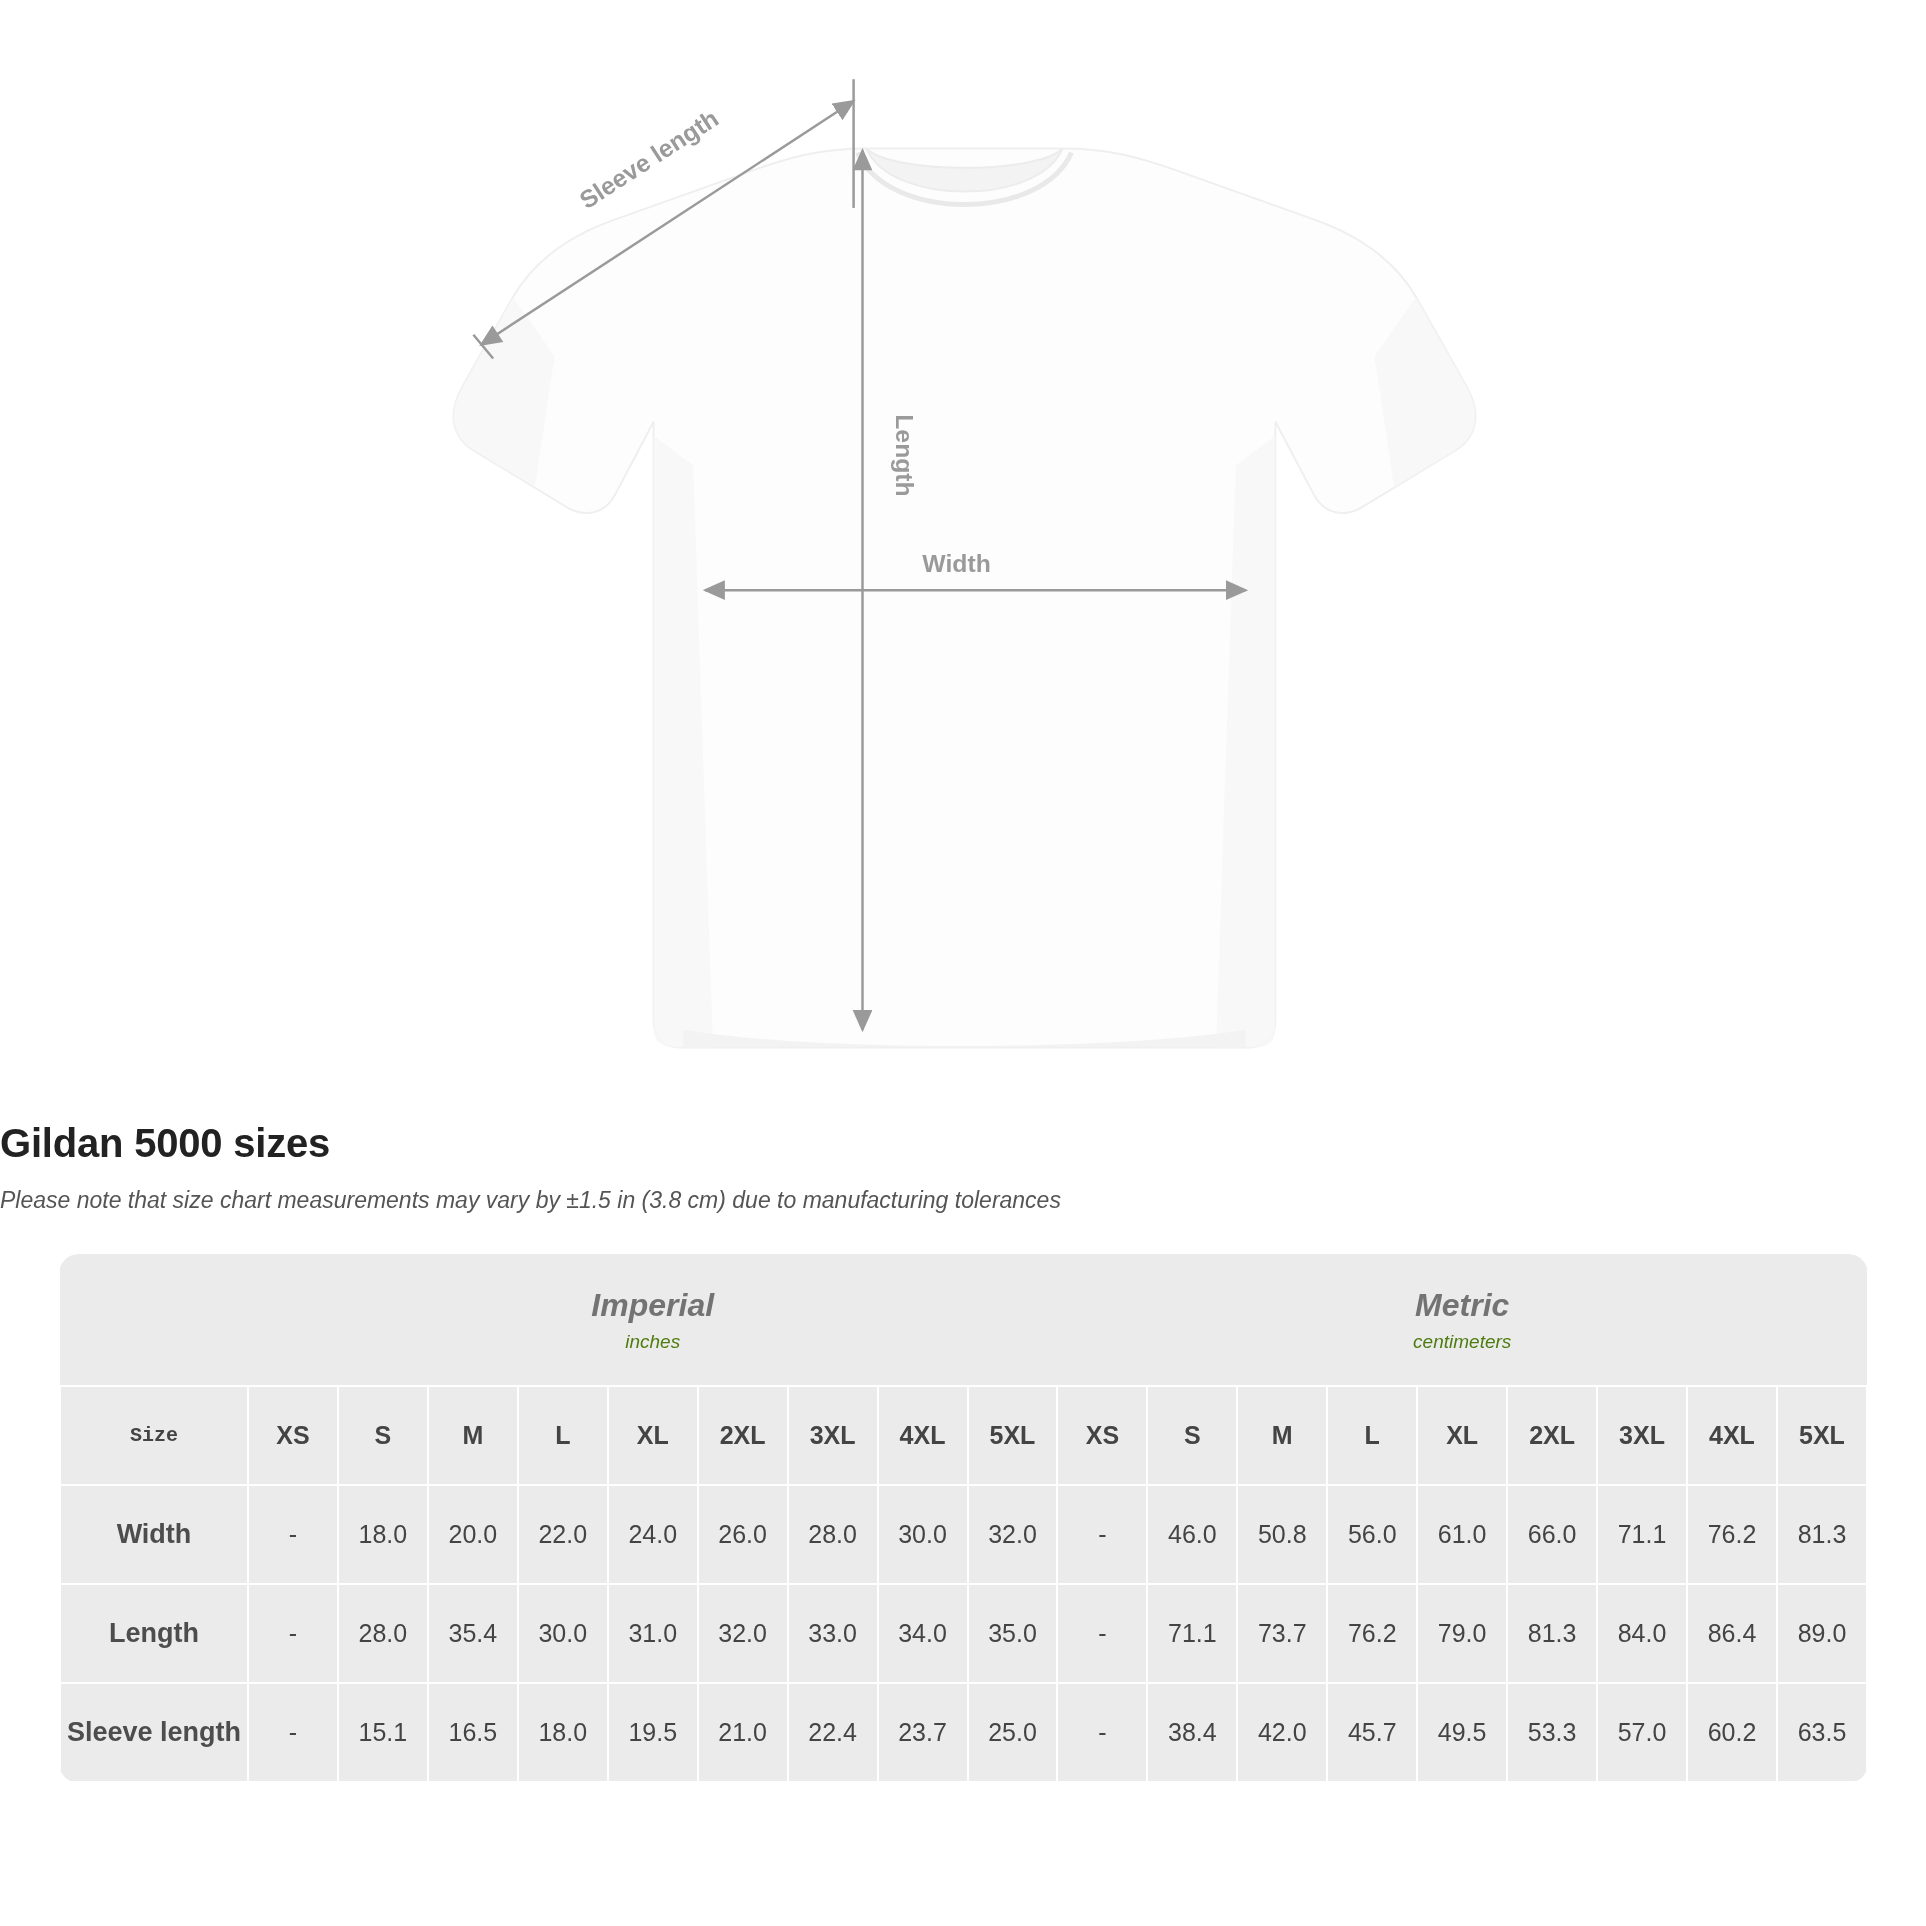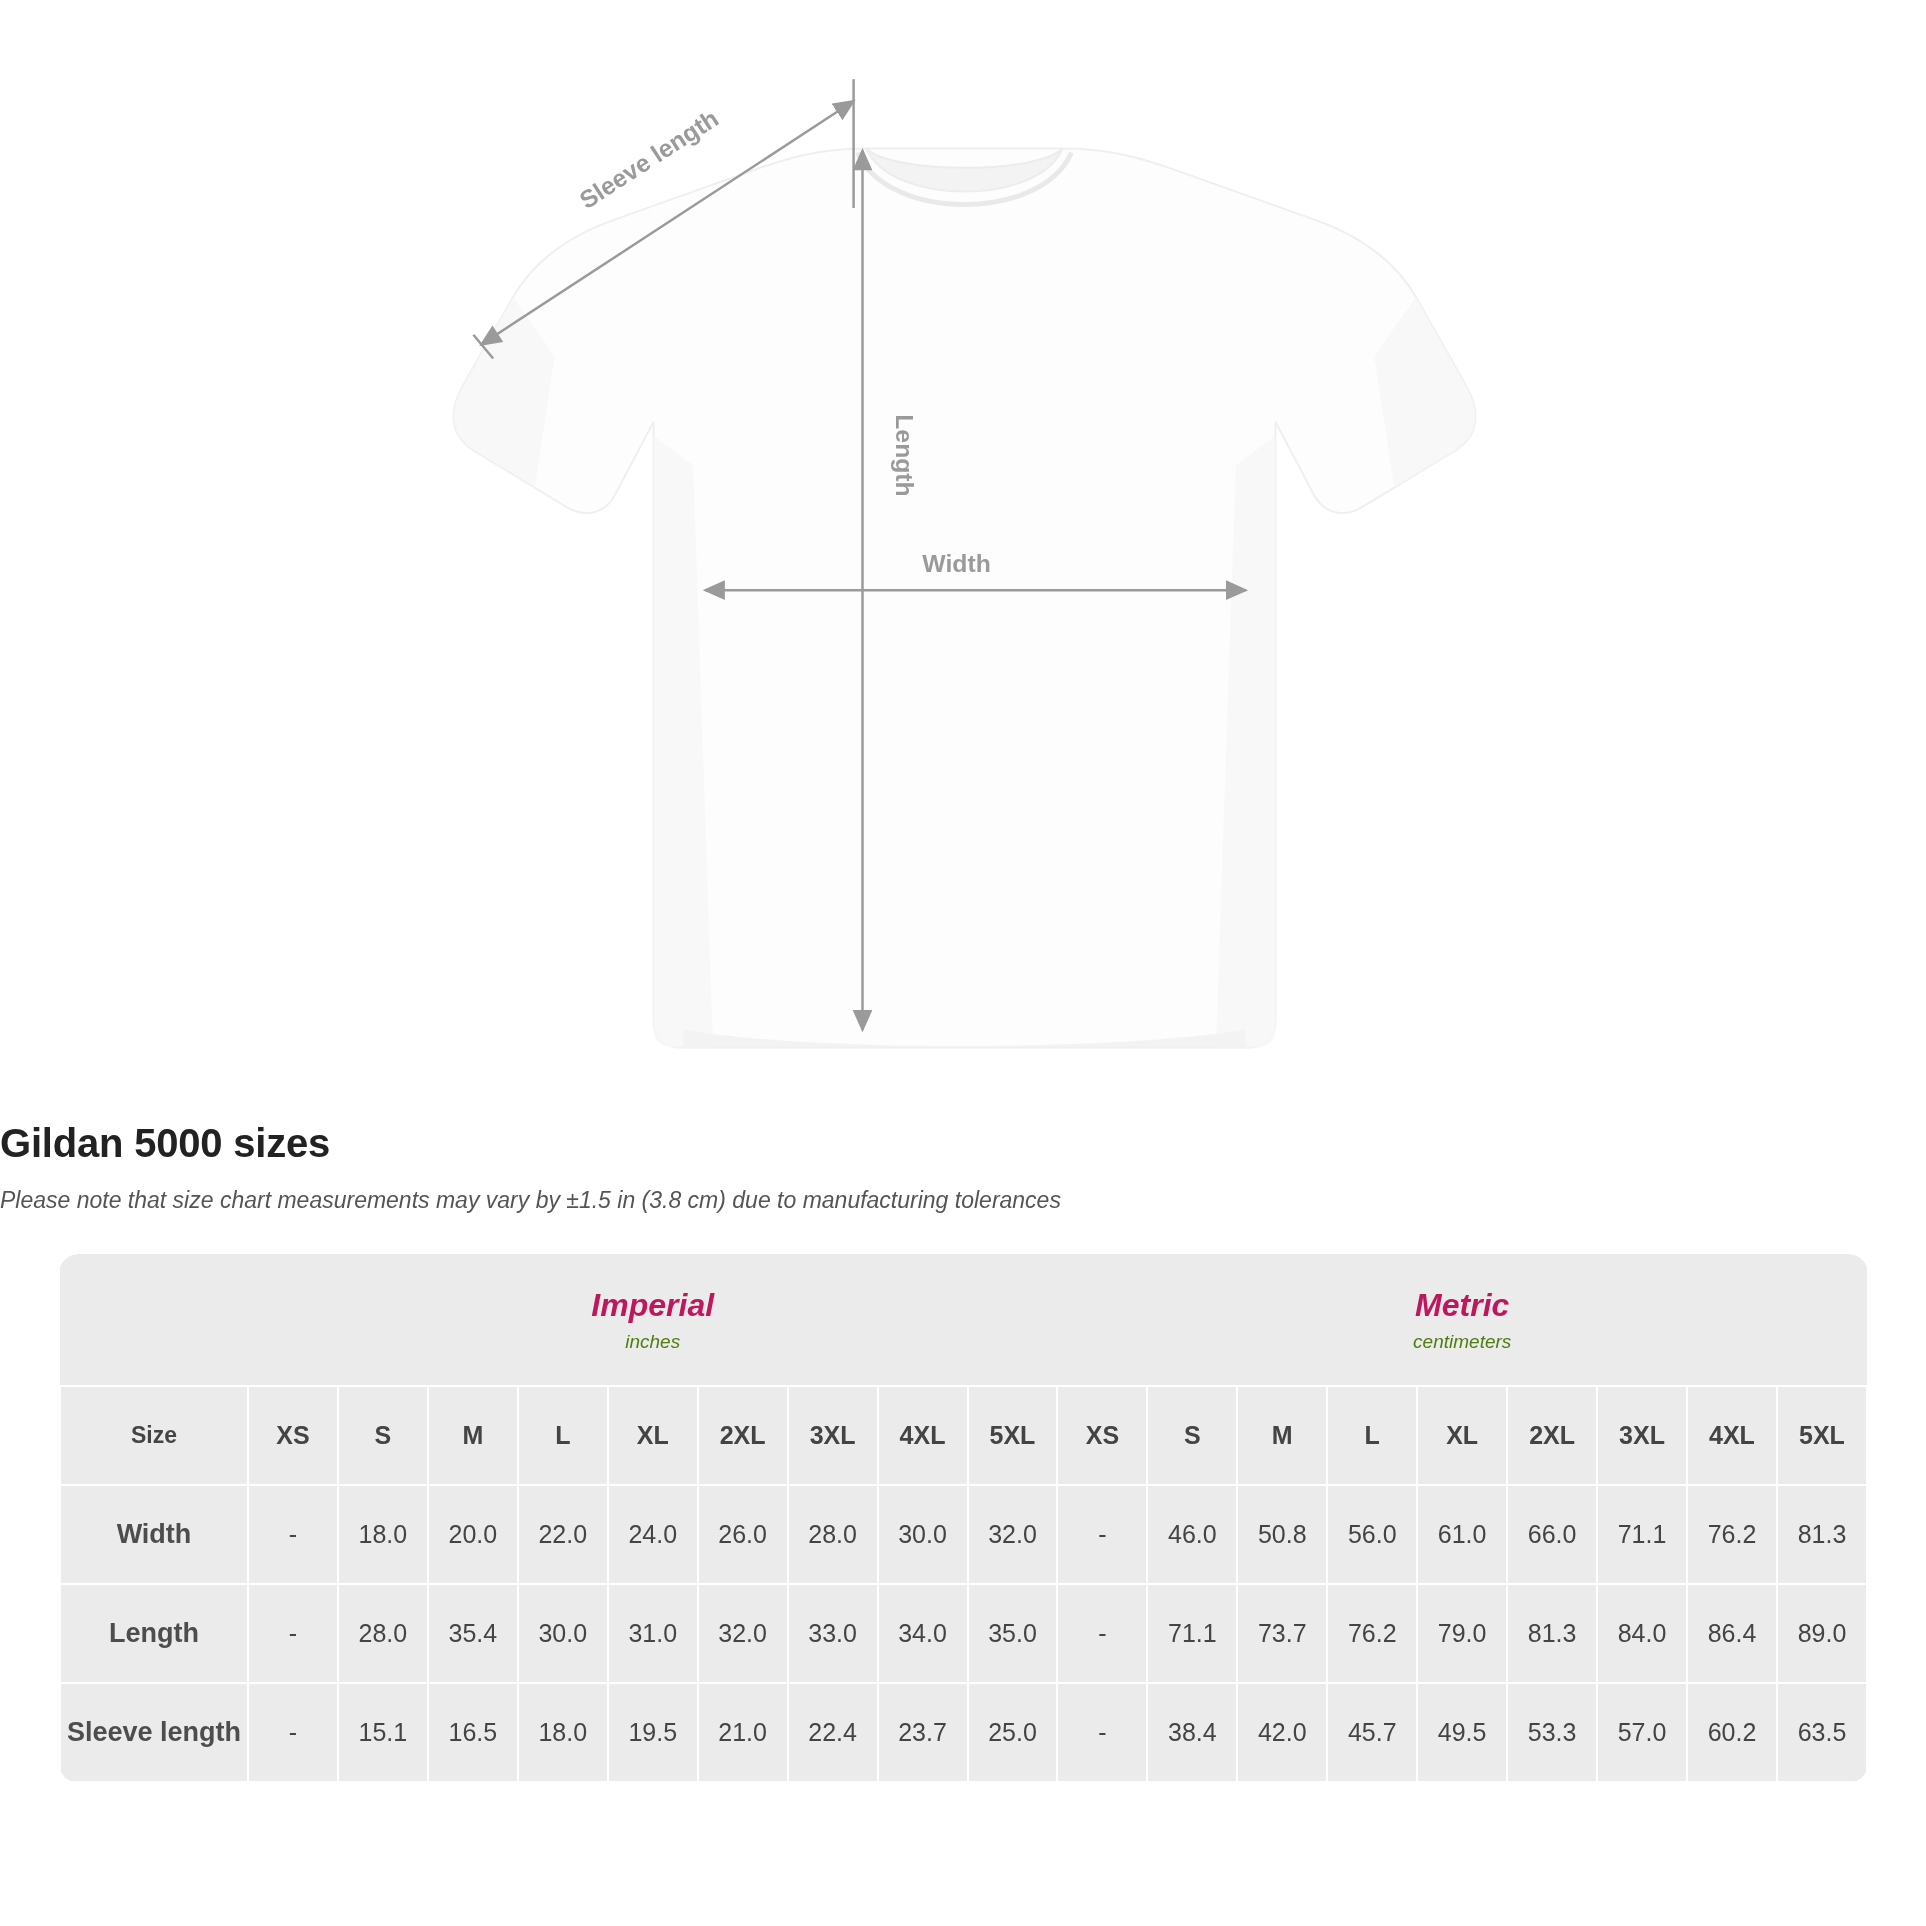--- a/index.html
+++ b/index.html
@@ -71,21 +71,21 @@
   }
   .unit-head {
     background: #ebebeb;
     height: 129px;
     border: none !important;
   }
   .unit-head .unit-name {
     font-size: 32px;
     font-style: italic;
     font-weight: bold;
-    color: #be185d;
+    color: #737373;
     line-height: 1.2;
   }
   .unit-head .unit-sub {
     font-size: 19px;
     font-style: italic;
     color: #4d7c0f;
     margin-top: 6px;
   }
   .corner-cell {
     background: #ebebeb;
@@ -93,21 +93,22 @@
   }
 
   .hdr-row td {
     background: #ebebeb;
     height: 95px;
     font-weight: bold;
     color: #4d4d4d;
     font-size: 26px;
   }
   .hdr-row td.rowlabel-head {
-    font-size: 23px;
+    font-size: 20px;
+    font-family: Liberation Mono, monospace;
   }
 
   .data-row td {
     height: 95px;
     background: #ebebeb;
   }
   .data-row td.rowlabel {
     font-weight: bold;
     color: #4d4d4d;
     font-size: 27px;

